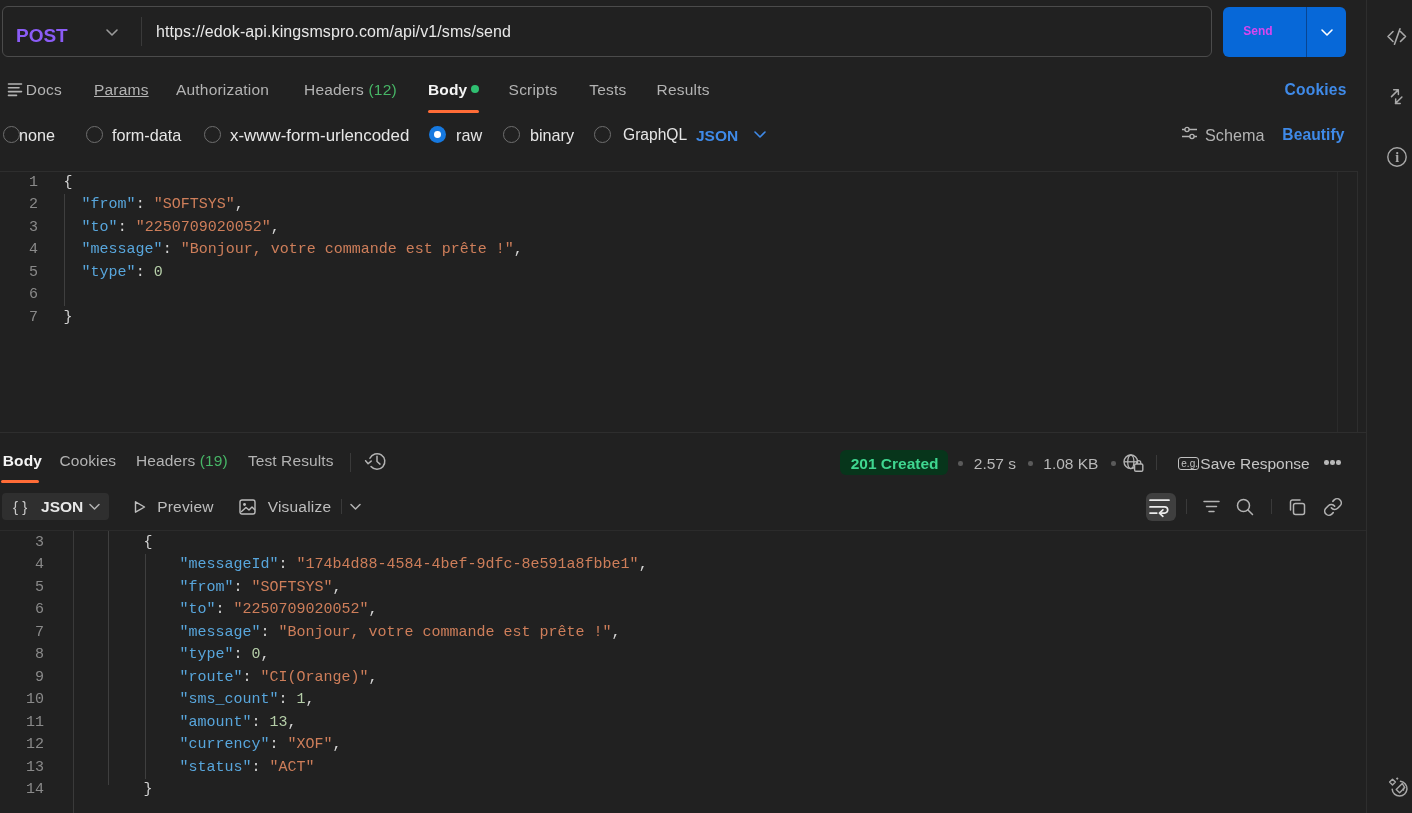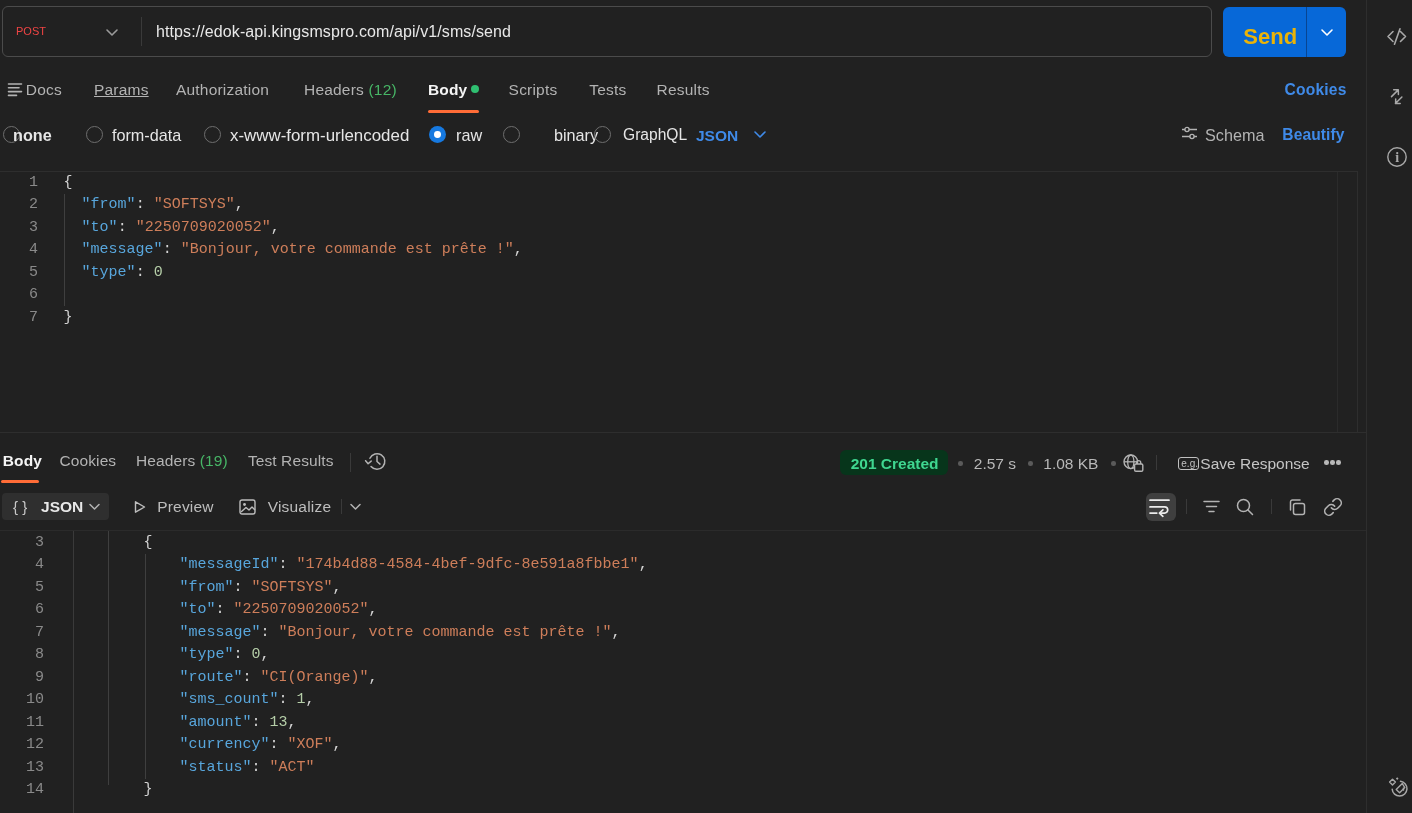--- a/index.html
+++ b/index.html
@@ -12,29 +12,29 @@
   .radio { position:absolute; top:126px; width:17px; height:17px; border-radius:50%; border:1.7px solid #6e6e6e; }
   .rlab { top:126px; color:#e6e6e6; font-size:16.2px; }
   .hline { position:absolute; background:#2e2e2e; height:1px; }
   .vline { position:absolute; background:#2e2e2e; width:1px; }
   svg { position:absolute; overflow:visible; }
 </style>
 </head>
 <body>
 
 <div class="abs" style="left:2px; top:6px; width:1210px; height:51px; border:1px solid #4b4b4b; border-radius:6px;"></div>
-<div class="txt" style="left:16px; top:24.5px; color:#ef4444; font-weight:normal; font-size:11px;">POST</div>
+<div class="txt" style="left:16px; top:24.5px; color:#8b5cf6; font-weight:bold; font-size:19px;">POST</div>
 <svg style="left:105px; top:28px;" width="14" height="9" viewBox="0 0 14 9">
     <path d="M2 2 L7 7 L12 2" fill="none" stroke="#9a9a9a" stroke-width="1.6" stroke-linecap="round" stroke-linejoin="round"></path>
   </svg>
 <div class="vline" style="left:141px; top:17px; height:29px; background:#3a3a3a;"></div>
 <div class="txt" style="left:156px; top:23px; color:#e8e8e8; font-size:16px; letter-spacing:0.1px;">https://edok-api.kingsmspro.com/api/v1/sms/send</div>
 
 <div class="abs" style="left:1222.9px; top:7.3px; width:122.8px; height:49.4px; border-radius:6px; background:#0768d8;"></div>
-<div class="txt" style="left:1243.3px; top:23.5px; color:#eab308; font-weight:bold; font-size:22px;">Send</div>
+<div class="txt" style="left:1243.3px; top:23.5px; color:#d946ef; font-weight:bold; font-size:12px;">Send</div>
 <div class="vline" style="left:1306.4px; top:7.3px; height:49.4px; background:rgba(10,40,90,0.55);"></div>
 <svg style="left:1320px; top:28px;" width="14" height="9" viewBox="0 0 14 9">
     <path d="M2 2 L7 7 L12 2" fill="none" stroke="#ffffff" stroke-width="1.6" stroke-linecap="round" stroke-linejoin="round"></path>
   </svg>
 
 <svg style="left:7.5px; top:83px;" width="15" height="14" viewBox="0 0 15 14">
   <path d="M0.5 1 H13.5 M0.5 4.8 H11 M0.5 8.6 H13.5 M0.5 12.4 H8.5" stroke="#b3b3b3" stroke-width="1.6" stroke-linecap="round"></path>
 </svg>
 <div class="txt" style="left:25.8px; top:80.5px; font-size:15.5px; letter-spacing:0.2px;">Docs</div>
 <div class="txt" style="left:94px; top:80.5px; font-size:15.5px; letter-spacing:0.2px;text-decoration:underline;">Params</div>
@@ -42,30 +42,30 @@
 <div class="txt" style="left:304px; top:80.5px; font-size:15.5px; letter-spacing:0.2px;">Headers <span style="color:#47b566;">(12)</span></div>
 <div class="txt" style="left:427.9px; top:80.5px; color:#f5f5f5; font-weight:600; font-size:15.5px; letter-spacing:0.2px;">Body</div>
 <div class="abs" style="left:471px; top:85px; width:8px; height:8px; border-radius:50%; background:#2fbf71;"></div>
 <div class="abs" style="left:428px; top:110px; width:51px; height:2.5px; border-radius:2px; background:#ff6c37;"></div>
 <div class="txt" style="left:508.6px; top:80.5px; font-size:15.5px; letter-spacing:0.2px;">Scripts</div>
 <div class="txt" style="left:589.3px; top:80.5px; font-size:15.5px; letter-spacing:0.2px;text-align:right;">Tests</div>
 <div class="txt" style="left:656.6px; top:80.5px; font-size:15.5px; letter-spacing:0.2px;">Results</div>
 <div class="txt" style="left:1284.5px; top:80.5px; color:#3f8ae8; font-weight:bold; font-size:15.6px; letter-spacing:0.2px;">Cookies</div>
 
 <div class="radio" style="left:2.5px;"></div>
-<div class="txt rlab" style="left:13px;font-weight:bold;">none</div>
+<div class="txt rlab" style="left:19px;">none</div>
 <div class="radio" style="left:86px;"></div>
 <div class="txt rlab" style="left:111.9px;">form-data</div>
 <div class="radio" style="left:204px;"></div>
 <div class="txt rlab" style="left:230px; font-size:16.9px;">x-www-form-urlencoded</div>
 <div class="abs" style="left:429px; top:126px; width:17.2px; height:17.2px; border-radius:50%; background:#1679e0;"></div>
 <div class="abs" style="left:434.2px; top:131.2px; width:6.8px; height:6.8px; border-radius:50%; background:#fff;"></div>
 <div class="txt rlab" style="left:456px;">raw</div>
 <div class="radio" style="left:503px;"></div>
-<div class="txt rlab" style="left:530px;margin-left:24px;">binary</div>
+<div class="txt rlab" style="left:530px;">binary</div>
 <div class="radio" style="left:593.7px;"></div>
 <div class="txt rlab" style="left:623px; font-size:15.6px;">GraphQL</div>
 <div class="txt" style="left:696px; top:126.5px; color:#3f8ae8; font-weight:600; font-size:15.5px;">JSON</div>
 <svg style="left:753px; top:130px;" width="14" height="9" viewBox="0 0 14 9">
     <path d="M2 2 L7 7 L12 2" fill="none" stroke="#3f8ae8" stroke-width="1.6" stroke-linecap="round" stroke-linejoin="round"></path>
   </svg>
 <svg style="left:1181.5px; top:126px;" width="16" height="15" viewBox="0 0 16 15">
   <path d="M0 3.5 H15 M0 10.5 H15" stroke="#b3b3b3" stroke-width="1.4"></path>
   <circle cx="5" cy="3.5" r="2.1" fill="#212121" stroke="#b3b3b3" stroke-width="1.4"></circle>
   <circle cx="10" cy="10.5" r="2.1" fill="#212121" stroke="#b3b3b3" stroke-width="1.4"></circle>

